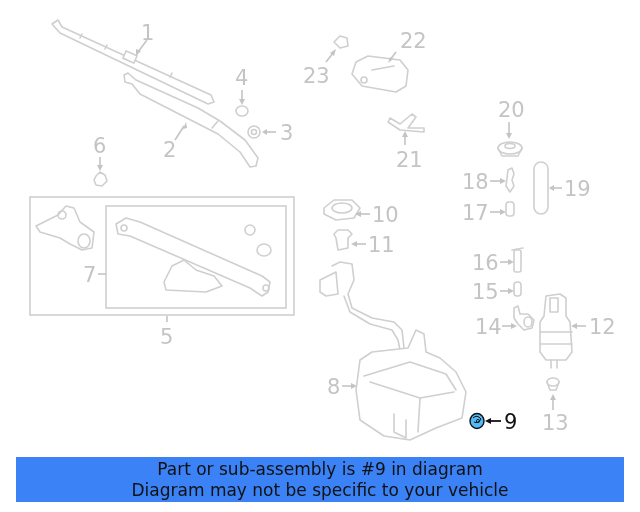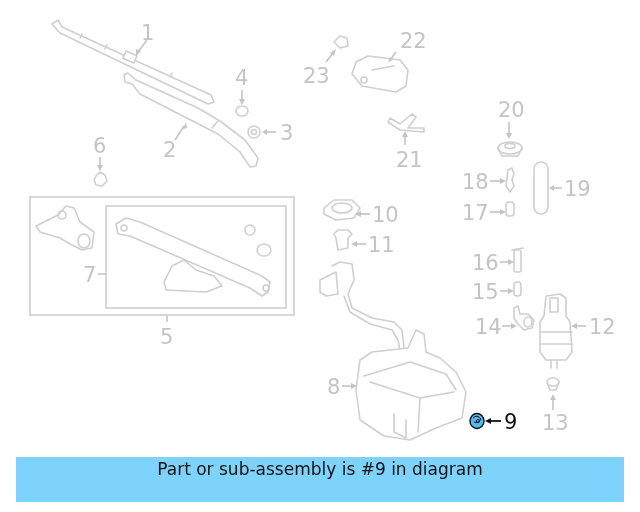--- a/index.html
+++ b/index.html
@@ -8,21 +8,21 @@
   .lbl { font-family:"DejaVu Sans", sans-serif; font-size:21px; fill:#c4c4c4; }
   .lbl-hl { font-family:"DejaVu Sans", sans-serif; font-size:21px; fill:#111111; }
   .part { fill:none; stroke:#cfcfcf; stroke-width:1.6; stroke-linejoin:round; stroke-linecap:round; }
   .part-fill { fill:#ffffff; stroke:#cfcfcf; stroke-width:1.6; stroke-linejoin:round; }
   .ldr { stroke:#c4c4c4; stroke-width:1.6; fill:none; }
   .ldr-hl { stroke:#111111; stroke-width:1.8; fill:none; }
   .arrow { fill:#c4c4c4; }
   .arrow-hl { fill:#111111; }
   .banner {
     position:absolute; left:16px; top:457px; width:608px; height:45px;
-    background:#7dd3fc; color:#111111; text-align:center;
+    background:#3b82f6; color:#111111; text-align:center;
     font-family:"DejaVu Sans", sans-serif; font-size:17px; line-height:21px;
     padding-top:2px; box-sizing:border-box;
   }
   .banner div { white-space:nowrap; }
 </style>
 </head>
 <body>
 
 <svg id="diagram" viewBox="0 0 640 512" xmlns="http://www.w3.org/2000/svg">
 
@@ -220,13 +220,14 @@
     <path d="M473,418 Q477,414 481,419 Q478,424 474,422" fill="none" stroke="#111111" stroke-width="1"></path>
     <circle cx="478" cy="421" r="1.6" fill="none" stroke="#111111" stroke-width="0.9"></circle>
   </g>
   <line class="ldr-hl" x1="488" y1="421" x2="501" y2="421"></line>
   <polygon class="arrow-hl" points="485,421 491,418 491,424"></polygon>
   <text class="lbl-hl" x="504" y="429">9</text>
 </svg>
 
 <div class="banner">
   <div>Part or sub-assembly is #9 in diagram</div>
+  <div>Diagram may not be specific to your vehicle</div>
 </div>
 
 </body></html>

